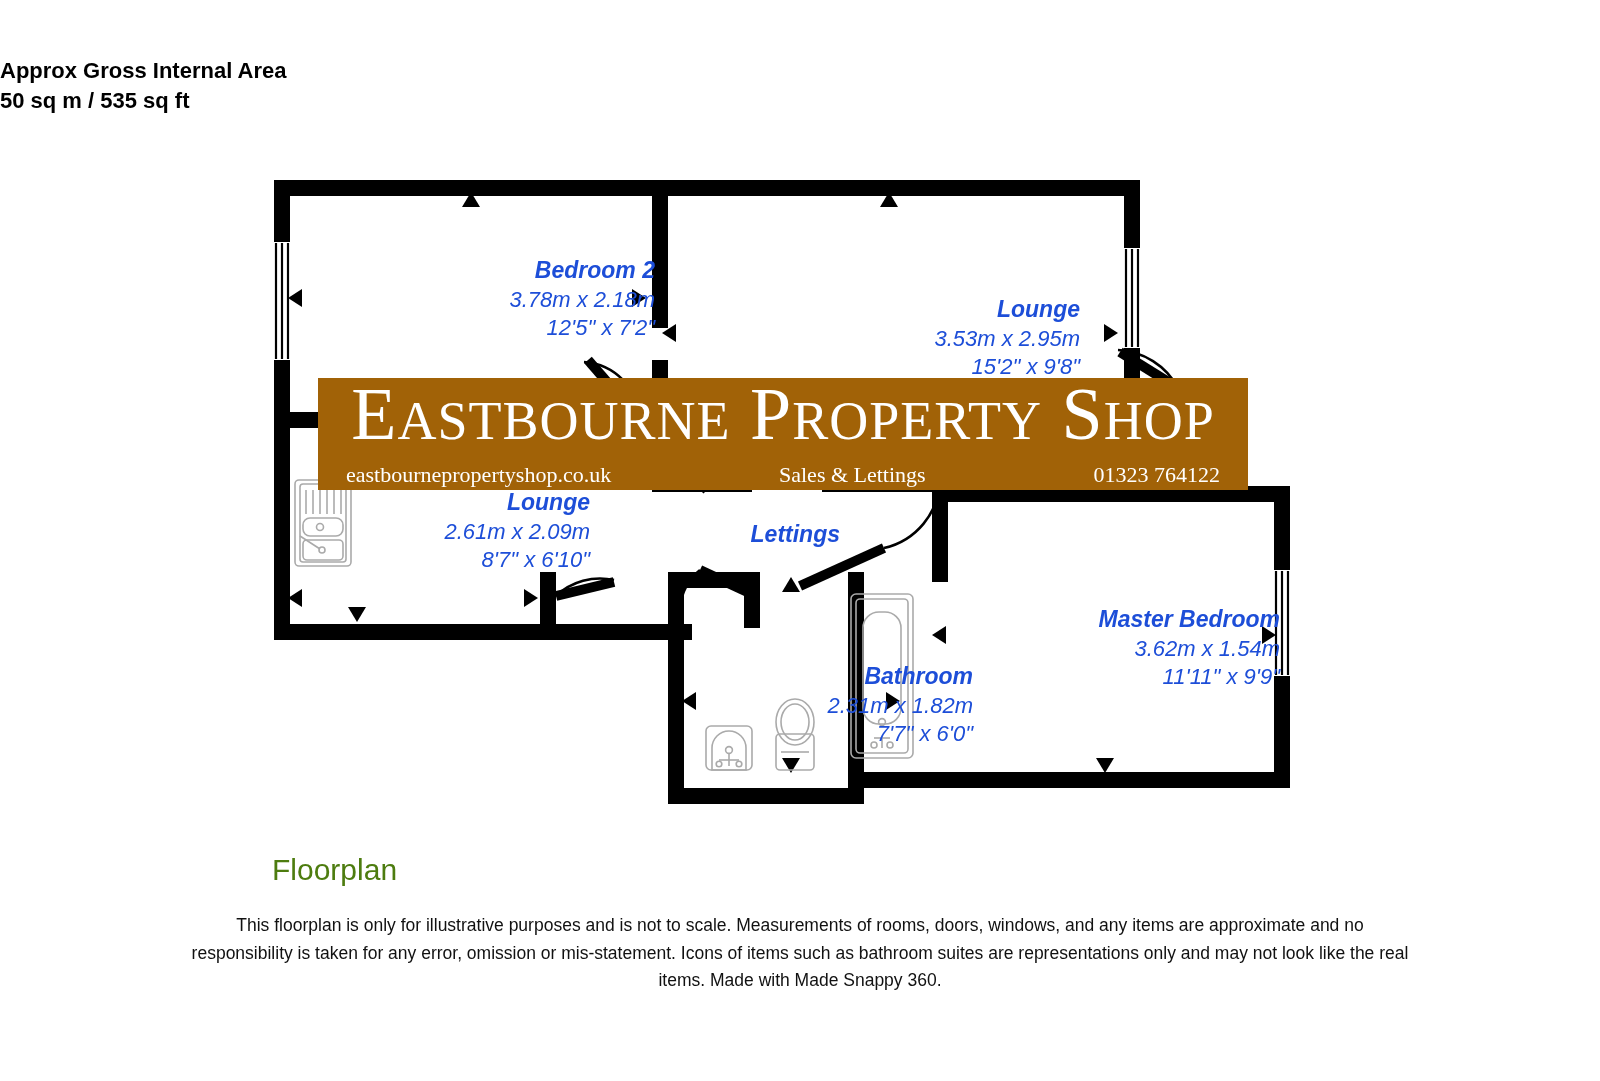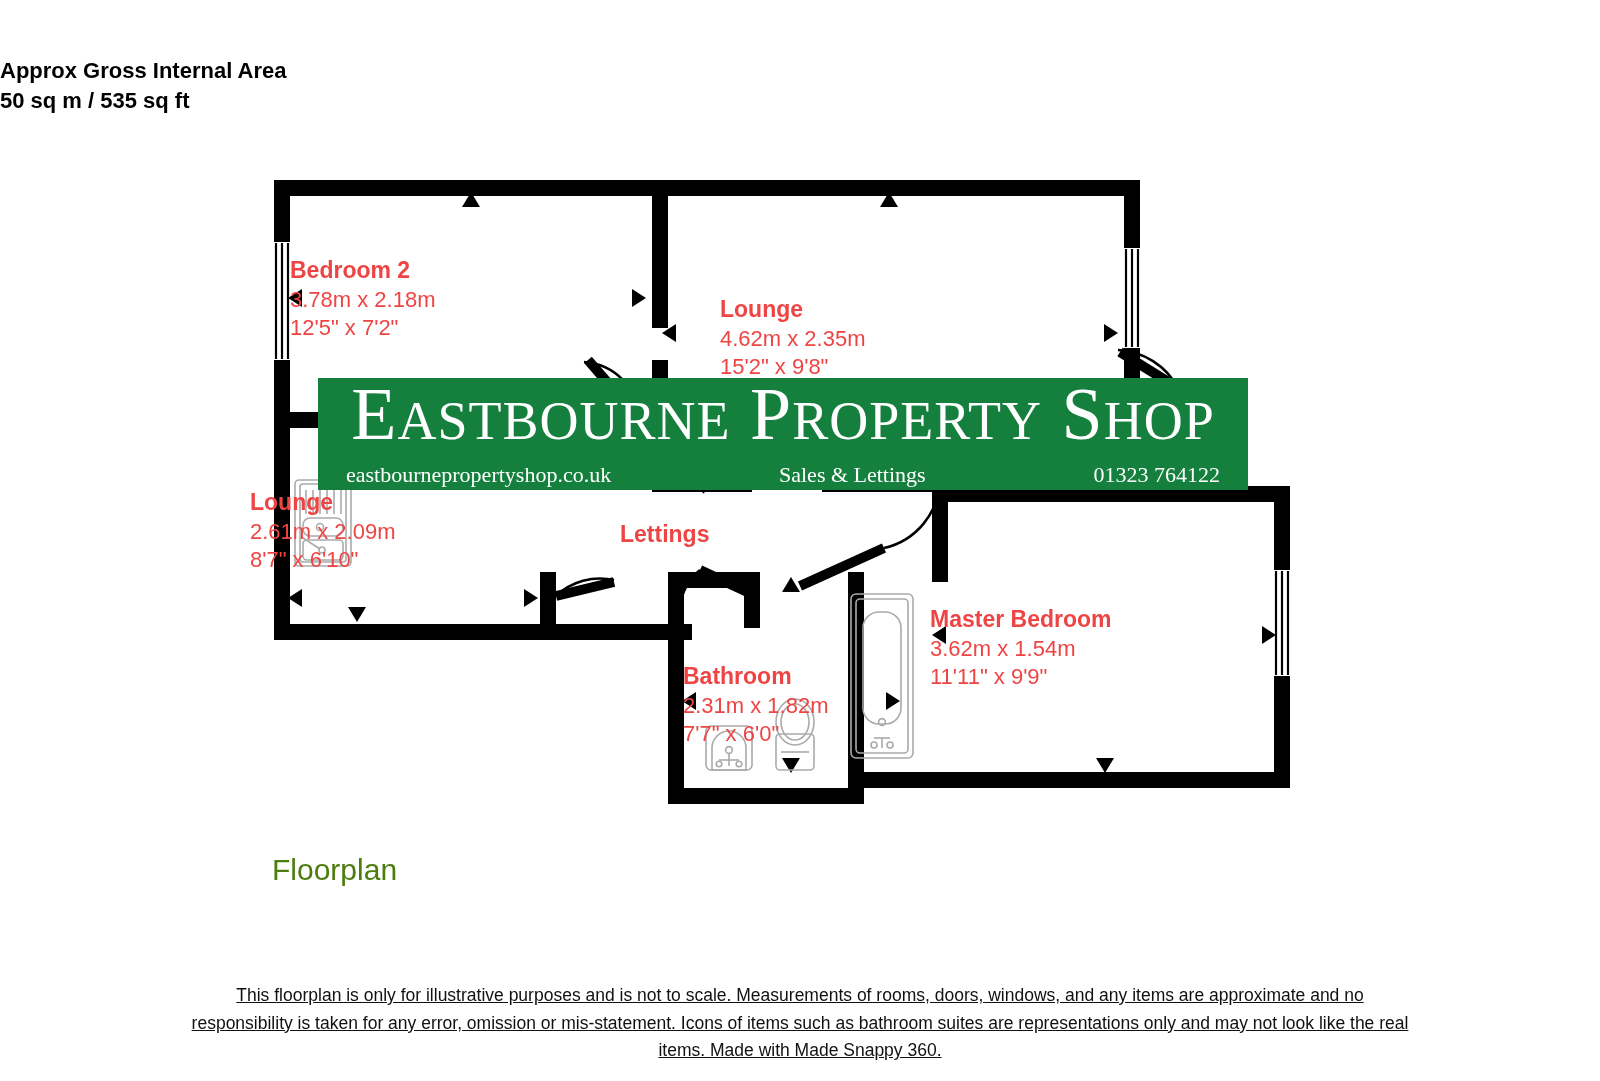--- a/index.html
+++ b/index.html
@@ -31,42 +31,43 @@
   .stage {
     position: absolute;
     left: 0; top: 0;
     width: 1600px; height: 1081px;
   }
   .stage svg { position: absolute; left: 0; top: 0; }
 
   
   .room-label {
     position: absolute;
-    text-align: left;
-    color: #ef4444;
+    text-align: right;
+    color: #1d4ed8;
     line-height: 1.30;
     white-space: nowrap;
     pointer-events: none;
+    font-style: italic;
   }
   .room-label .rname {
     font-weight: bold;
     font-size: 23px;
     display: block;
   }
   .room-label .rdim {
     font-size: 22px;
     display: block;
   }
 
   
   .watermark {
     position: absolute;
     left: 318px; top: 378px;
     width: 930px; height: 112px;
-    background: #15803d;
+    background: #a16207;
     overflow: hidden;
     pointer-events: none;
   }
   .wm-main {
     position: absolute;
     left: 0; top: -6px;
     width: 100%;
     text-align: center;
     font-family: "Liberation Serif", serif;
     font-size: 74px;
@@ -91,27 +92,26 @@
 
   
   .floorplan-title {
     position: absolute;
     left: 272px; top: 853px;
     font-size: 30px;
     color: #4d7c0f;
   }
   .disclaimer {
     position: absolute;
-    left: 190px; top: 982px;
+    left: 190px; top: 912px;
     width: 1220px;
     text-align: center;
     font-size: 17.5px;
     color: #111;
     line-height: 1.58;
-    text-decoration: underline;
   }
 </style>
 </head>
 <body>
 
 <div id="page">
 
   <div class="header">
     <div>Approx Gross Internal Area</div>
     <div>50 sq m / 535 sq ft</div>
@@ -312,21 +312,21 @@
   </div>
 
   <div class="room-label" style="left:290px; top:256px; width:365px;">
     <span class="rname">Bedroom 2</span>
     <span class="rdim">3.78m x 2.18m</span>
     <span class="rdim">12'5" x 7'2"</span>
   </div>
 
   <div class="room-label" style="left:720px; top:295px; width:360px;">
     <span class="rname">Lounge</span>
-    <span class="rdim">4.62m x 2.35m</span>
+    <span class="rdim">3.53m x 2.95m</span>
     <span class="rdim">15'2" x 9'8"</span>
   </div>
 
   <div class="room-label" style="left:250px; top:488px; width:340px;">
     <span class="rname">Lounge</span>
     <span class="rdim">2.61m x 2.09m</span>
     <span class="rdim">8'7" x 6'10"</span>
   </div>
 
   <div class="room-label" style="left:620px; top:520px; width:220px;">

